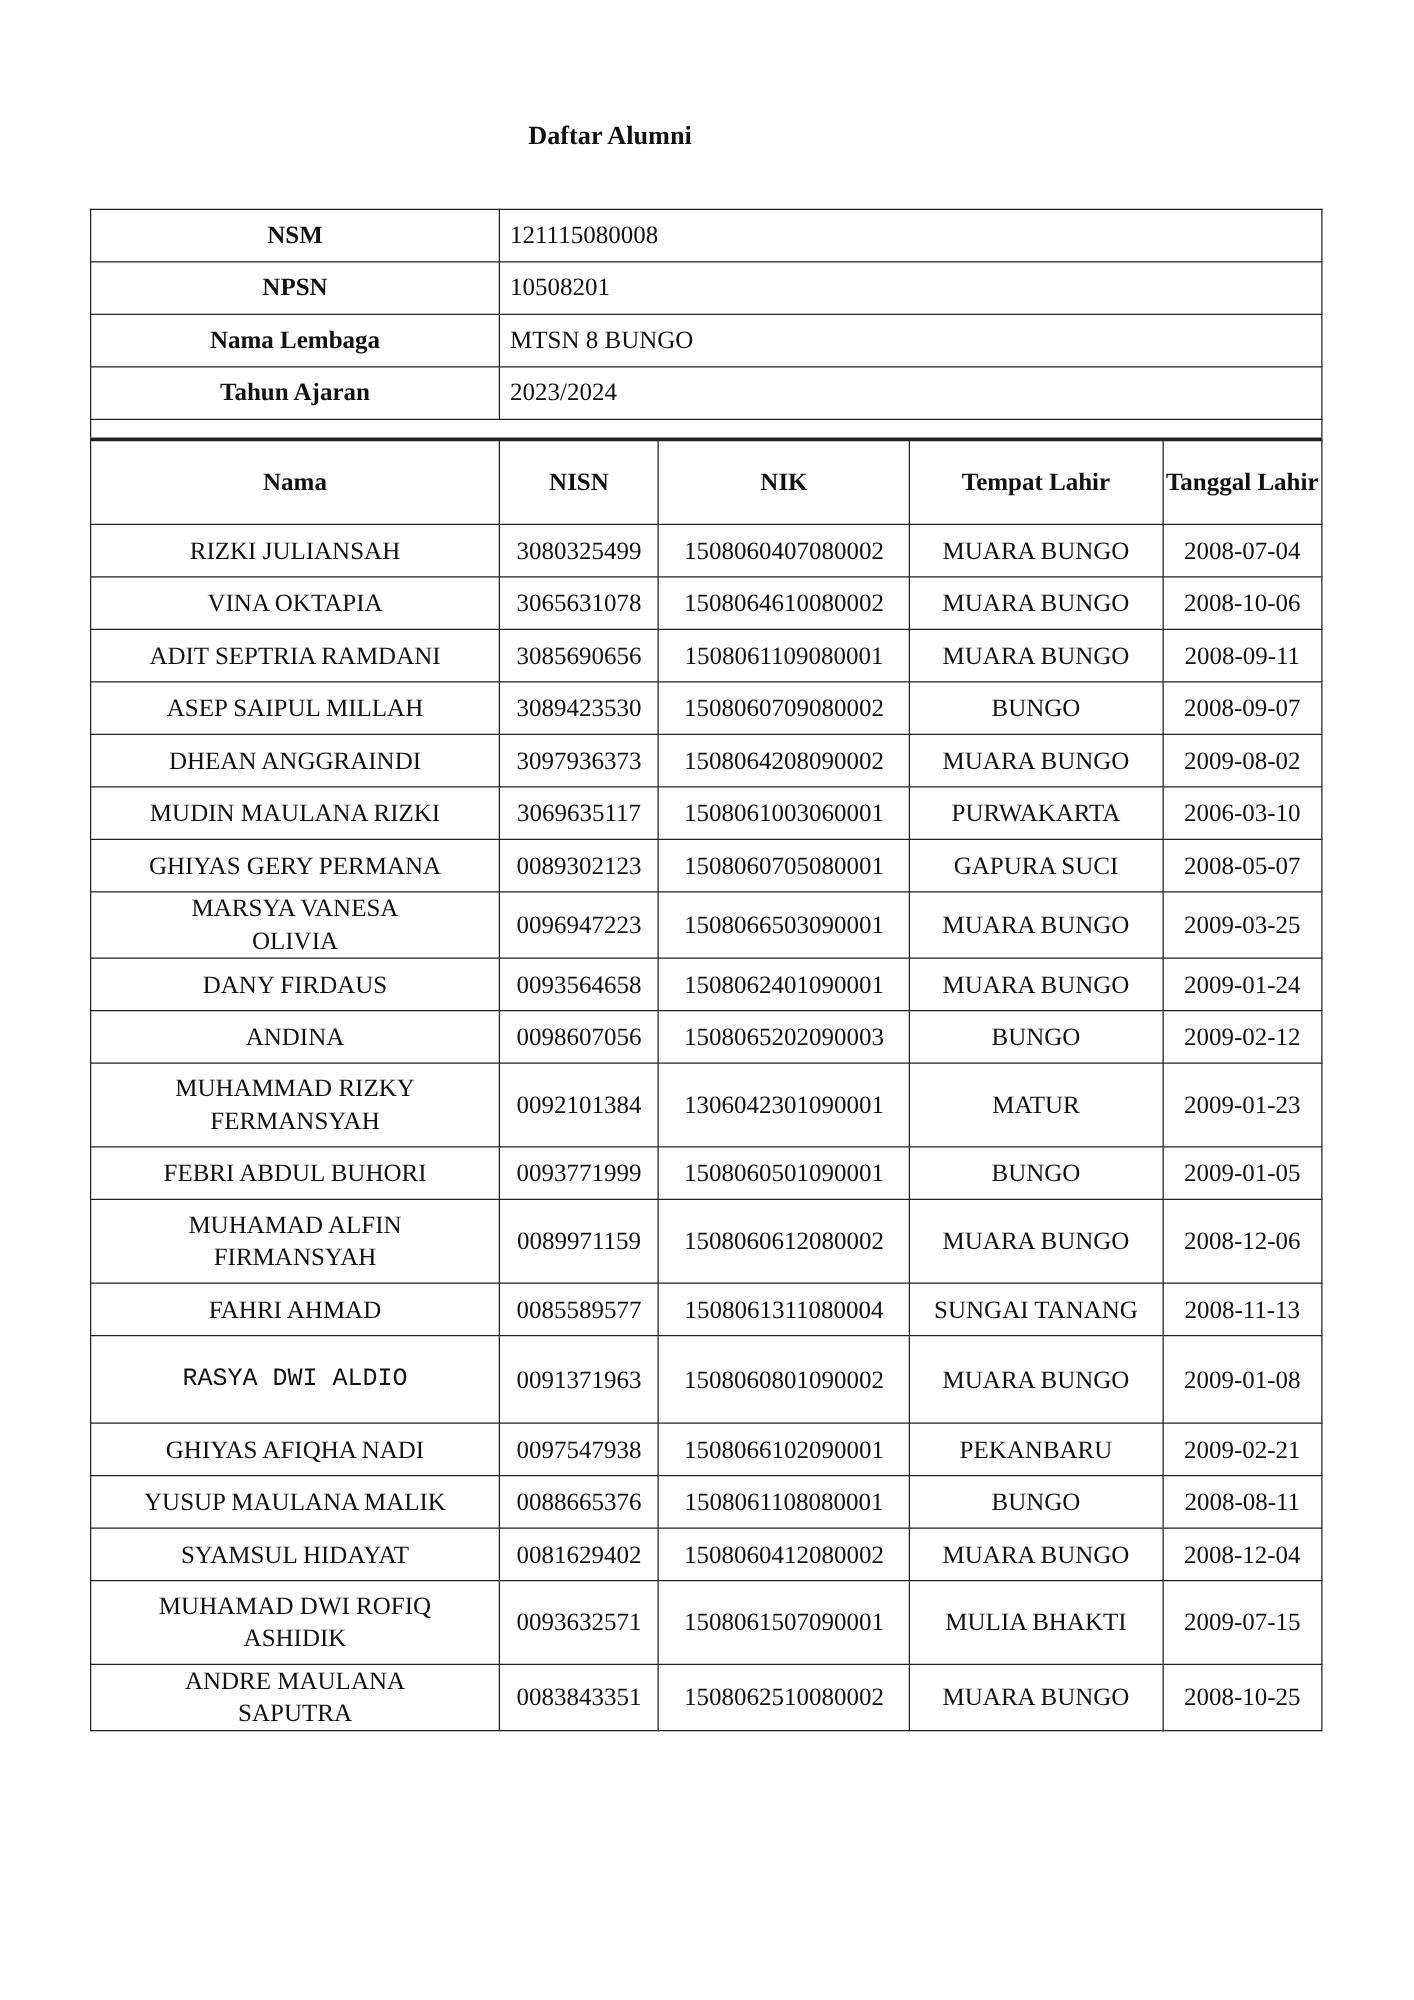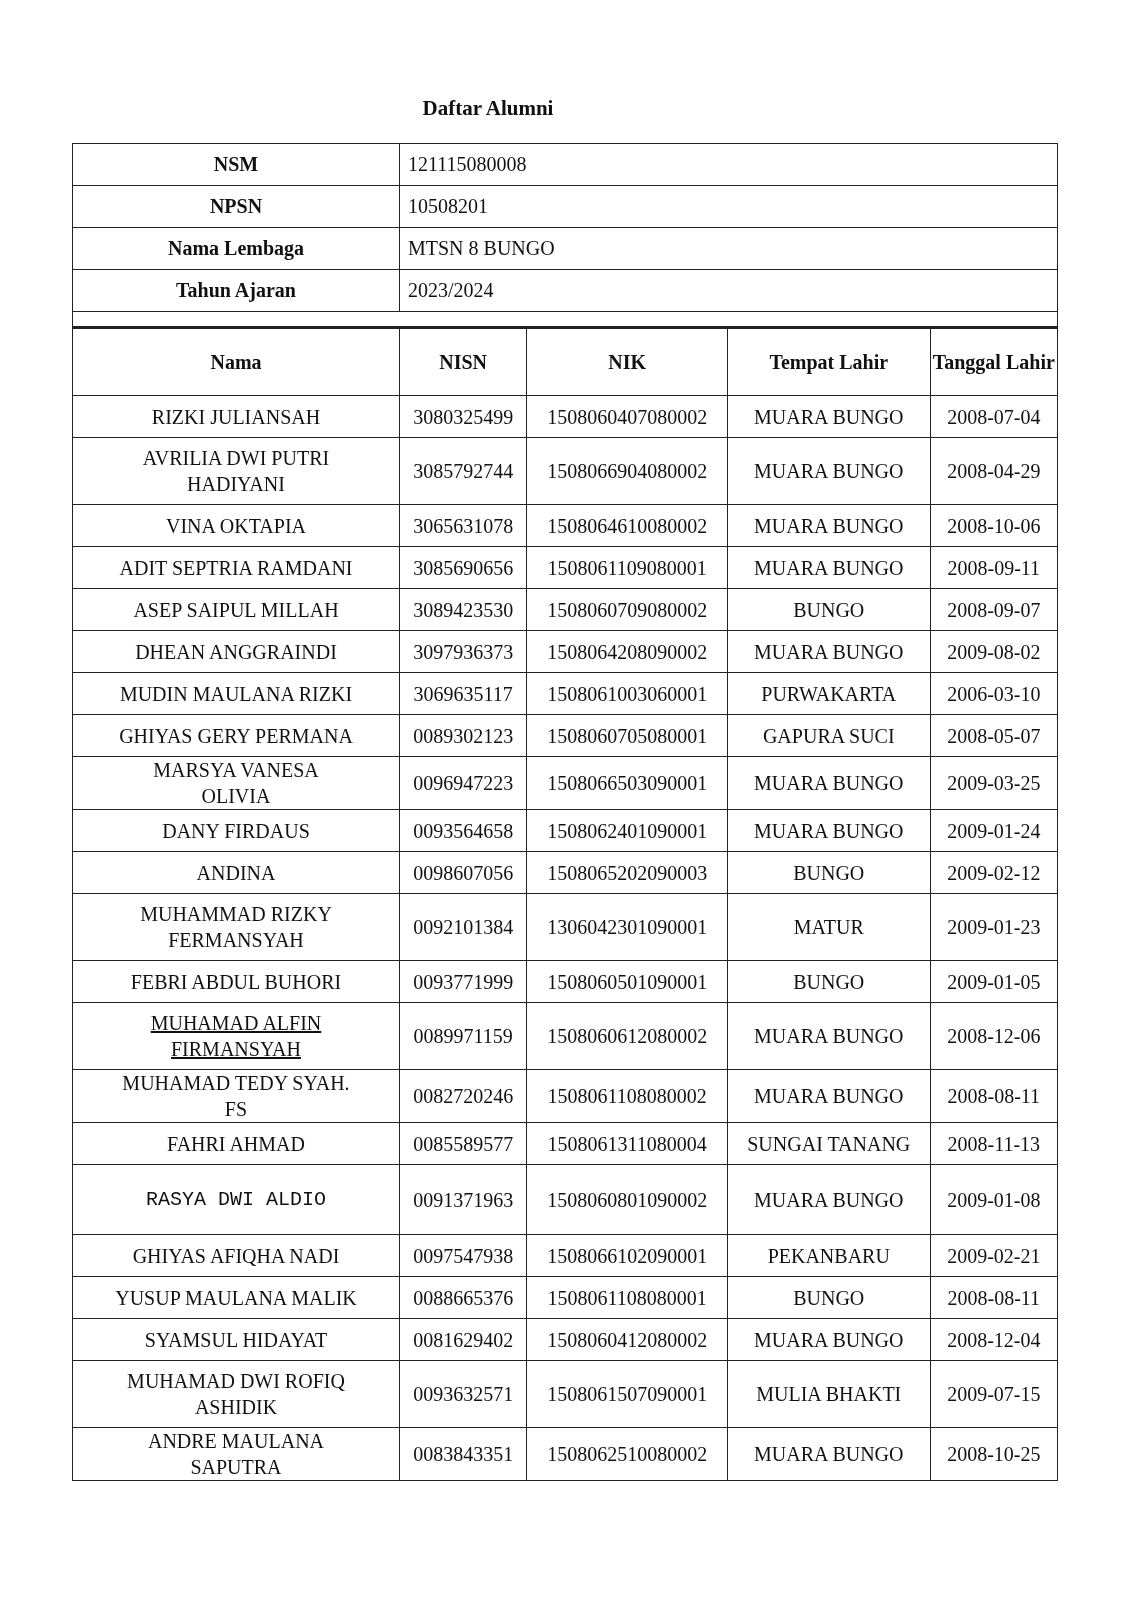--- a/index.html
+++ b/index.html
@@ -1,18 +1,18 @@
 <!DOCTYPE html>
 <html><head>
 <meta charset="utf-8">
 <style>
   html, body { margin:0; padding:0; background:#ffffff; }
   body { width:1131px; height:1600px; position:relative; font-family:"Liberation Serif","DejaVu Serif",serif; color:#111; }
   .title { position:absolute; top:96px; left:0; width:976px; text-align:center; font-weight:bold; font-size:21px; }
-  .wrap { position:absolute; left:72px; top:143px; width:865px; }
+  .wrap { position:absolute; left:72px; top:167px; width:865px; }
   table { border-collapse:collapse; width:986px; table-layout:fixed; }
   td, th { border:1.5px solid #222; font-size:20px; padding:0; }
   .info td { height:41px; }
   .info td.k { width:326px; text-align:center; font-weight:bold; }
   .info td.v { text-align:left; padding-left:8px; }
   .gap td { height:14px; border-bottom:2px solid #222; }
   .main th { font-weight:bold; text-align:center; height:66px; line-height:24px; }
   .main td { text-align:center; line-height:26px; }
   .main tr.r1 td { height:41px; }
   .main tr.r2 td { height:66px; }
@@ -67,27 +67,20 @@
         </tr>
       </thead>
     <tbody id="rows-body">
         <tr class="r1">
           <td style="padding: 0px 24px;">RIZKI JULIANSAH</td>
           <td>3080325499</td>
           <td>1508060407080002</td>
           <td>MUARA BUNGO</td>
           <td>2008-07-04</td>
         </tr>
-        <tr class="r2">
-          <td style="padding: 0px 40px;">AVRILIA DWI PUTRI HADIYANI</td>
-          <td>3085792744</td>
-          <td>1508066904080002</td>
-          <td>MUARA BUNGO</td>
-          <td>2008-04-29</td>
-        </tr>
         <tr class="r1">
           <td style="padding: 0px 40px;">VINA OKTAPIA</td>
           <td>3065631078</td>
           <td>1508064610080002</td>
           <td>MUARA BUNGO</td>
           <td>2008-10-06</td>
         </tr>
         <tr class="r1">
           <td style="padding: 0px 40px;">ADIT SEPTRIA RAMDANI</td>
           <td>3085690656</td>
@@ -152,32 +145,25 @@
           <td>2009-01-23</td>
         </tr>
         <tr class="r1">
           <td style="padding: 0px 40px;">FEBRI ABDUL BUHORI</td>
           <td>0093771999</td>
           <td>1508060501090001</td>
           <td>BUNGO</td>
           <td>2009-01-05</td>
         </tr>
         <tr class="r2">
-          <td style="padding: 0px 52px; text-decoration: underline;">MUHAMAD ALFIN FIRMANSYAH</td>
+          <td style="padding: 0px 52px;">MUHAMAD ALFIN FIRMANSYAH</td>
           <td>0089971159</td>
           <td>1508060612080002</td>
           <td>MUARA BUNGO</td>
           <td>2008-12-06</td>
-        </tr>
-        <tr class="r1">
-          <td style="padding: 0px 40px;">MUHAMAD TEDY SYAH. FS</td>
-          <td>0082720246</td>
-          <td>1508061108080002</td>
-          <td>MUARA BUNGO</td>
-          <td>2008-08-11</td>
         </tr>
         <tr class="r1">
           <td style="padding: 0px 40px;">FAHRI AHMAD</td>
           <td>0085589577</td>
           <td>1508061311080004</td>
           <td>SUNGAI TANANG</td>
           <td>2008-11-13</td>
         </tr>
         <tr class="r1">
           <td style="padding: 14px 40px; font-family: Liberation Mono, monospace;">RASYA DWI ALDIO</td>

